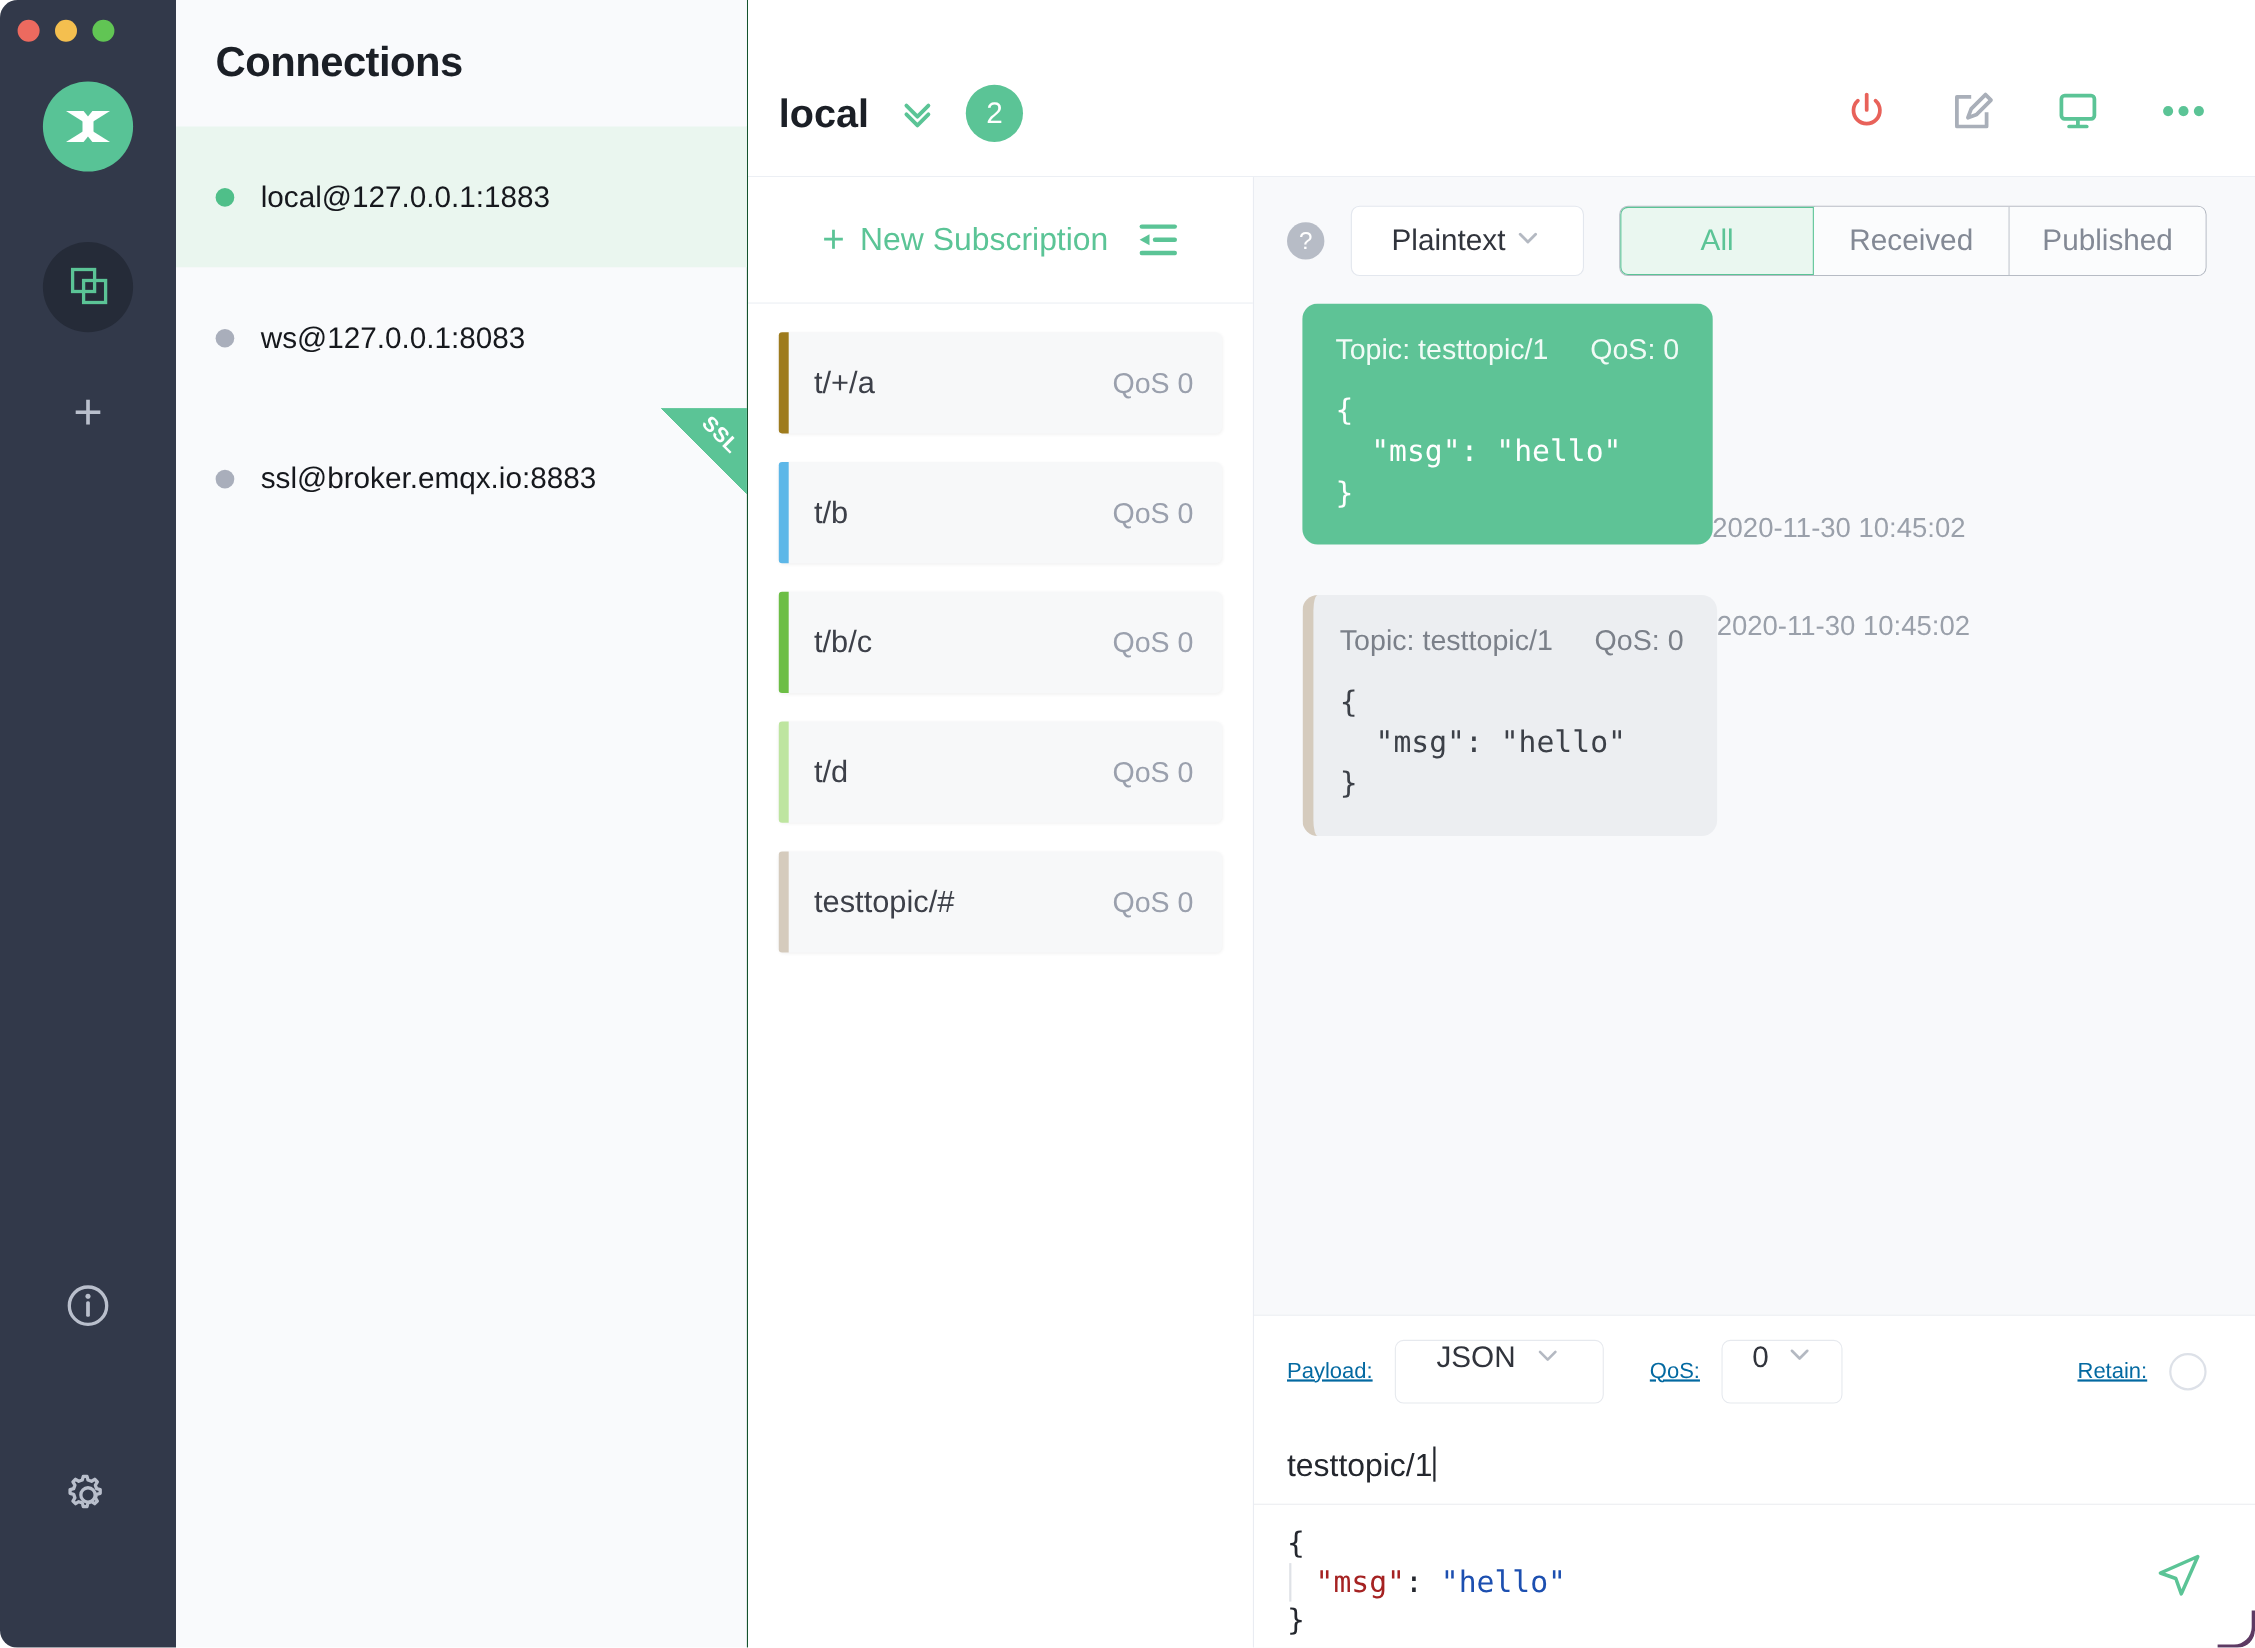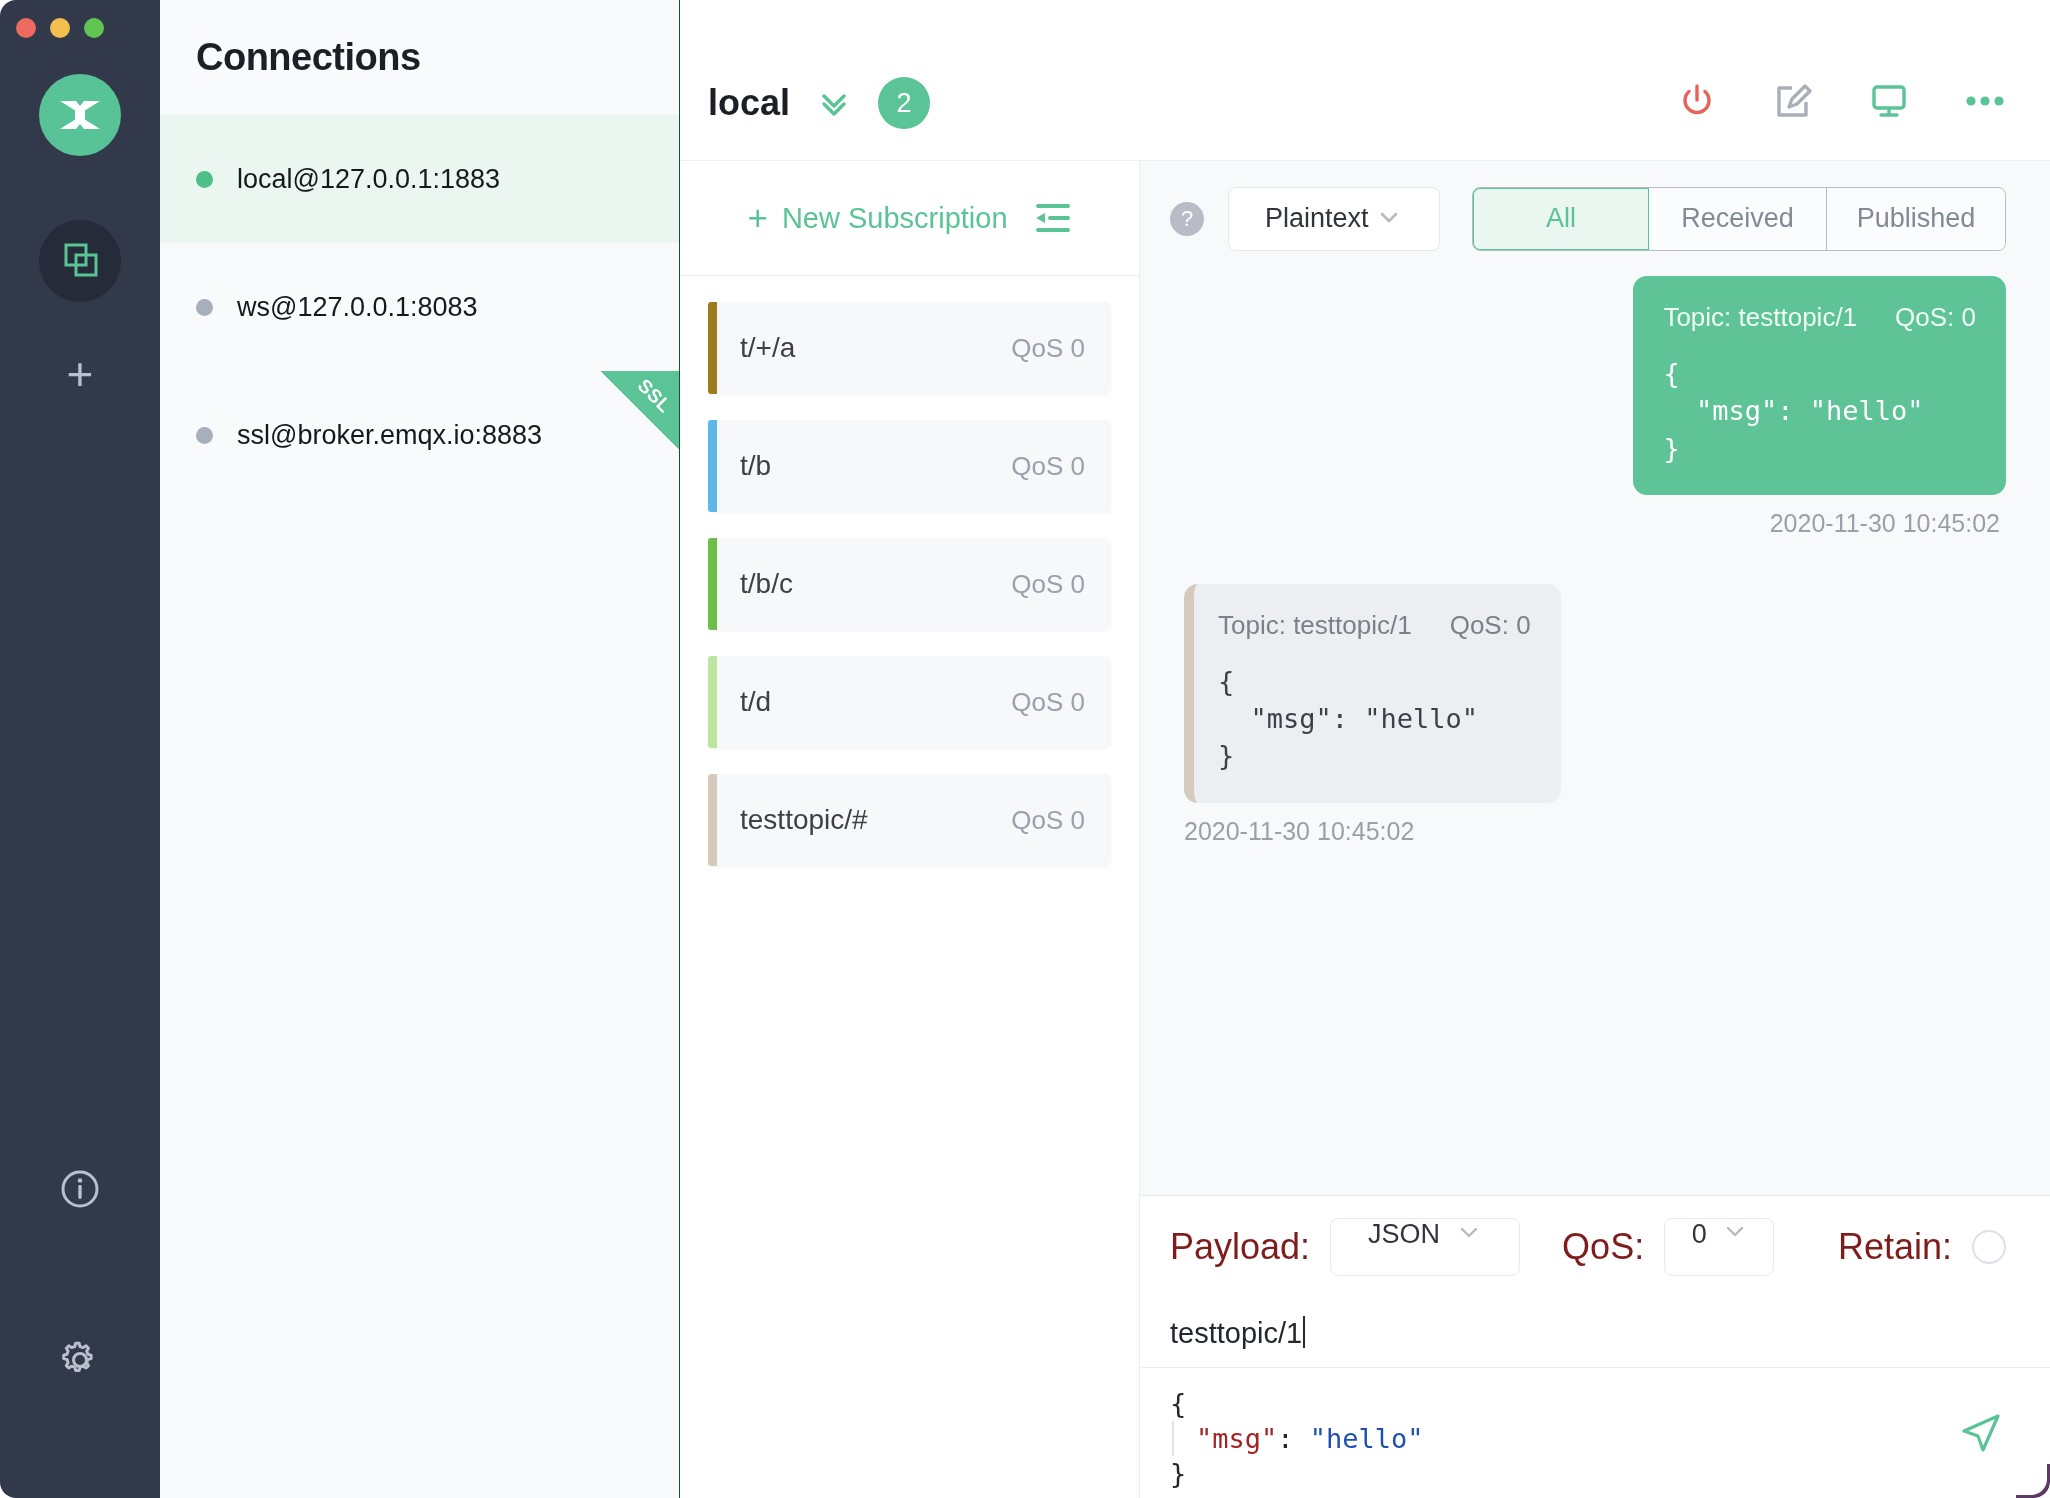--- a/index.html
+++ b/index.html
@@ -218,21 +218,21 @@
     border-radius: 8px 0 0 8px;
   }
 
   .msg-scroll {
     flex: 1;
     overflow: hidden;
     padding: 0 44px;
     background: #f8f9fb;
     position: relative;
   }
-  .msg-row { display: flex; flex-direction: column; }
+  .msg-row { display: flex; flex-direction: row; }
   .msg-row.out { align-items: flex-end; }
   .msg-row.in { align-items: flex-start; }
   .bubble {
     border-radius: 14px;
     padding: 26px 30px 28px 30px;
     max-width: 520px;
   }
   .bubble.out {
     background: #5ec396;
     color: #ffffff;
@@ -268,21 +268,21 @@
     border-top: 1px solid #e6e9ee;
     background: #ffffff;
     flex: 0 0 auto;
   }
   .pub-opts {
     height: 102px;
     display: flex; align-items: center;
     padding: 0 44px 0 30px;
     gap: 20px;
   }
-  .pub-label { font-size: 36px; color: #7f1d1d; }
+  .pub-label { font-size: 20px; color: #0369a1; text-decoration: underline; }
   .pub-select {
     height: 58px;
     border: 1px solid #e6e9ee;
     border-radius: 8px;
     display: flex; align-items: flex-start; justify-content: center;
     gap: 16px;
     padding: 0 20px;
     background: #ffffff;
   }
   .pub-select.wide { width: 190px; }

